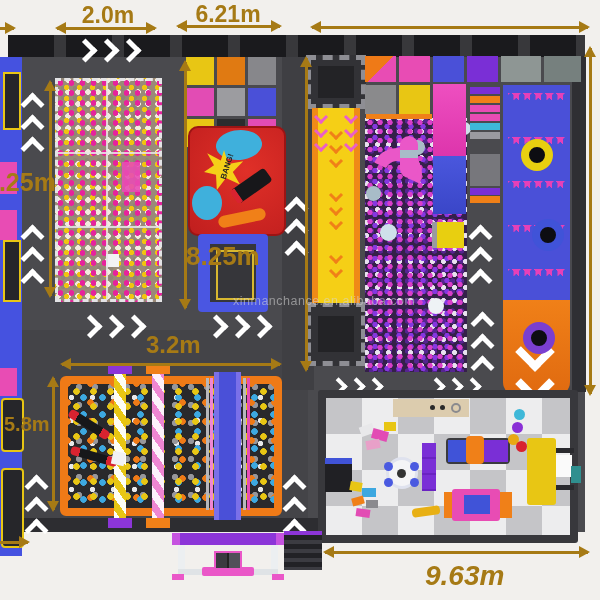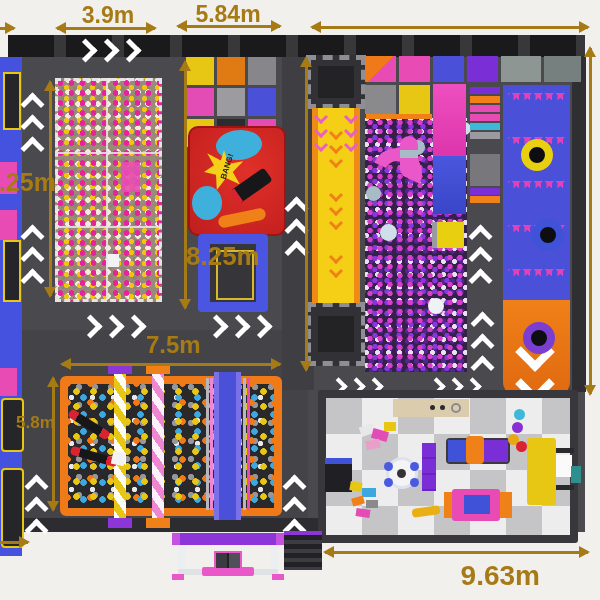--- a/index.html
+++ b/index.html
@@ -303,22 +303,23 @@
   <div class="arrow-v" style="left:589px;top:48px;height:346px"></div>
 
   <div class="arrow-h" style="left:57px;top:27px;width:98px"></div>
   <div class="arrow-h" style="left:178px;top:25px;width:102px"></div>
   <div class="arrow-h" style="left:312px;top:26px;width:276px"></div>
   <div class="arrow-h" style="left:62px;top:363px;width:218px"></div>
   <div class="arrow-h" style="left:325px;top:551px;width:263px"></div>
   <div class="arrow-h" style="left:-20px;top:27px;width:34px"></div>
   <div class="arrow-h" style="left:-30px;top:541px;width:58px"></div>
 
-  <div class="lbl ctr" style="left:73px;top:4px;width:70px;font-size:23px">3.9m</div>
-  <div class="lbl ctr" style="left:182px;top:3px;width:92px;font-size:23px">5.84m</div>
+  <div class="lbl ctr" style="left:73px;top:4px;width:70px;font-size:23px">2.0m</div>
+  <div class="lbl ctr" style="left:182px;top:3px;width:92px;font-size:23px">6.21m</div>
   <div class="lbl" style="left:-15px;top:170px;font-size:25px">8.25m</div>
   <div class="lbl" style="left:186px;top:243px;font-size:26px">8.25m</div>
-  <div class="lbl" style="left:146px;top:333px;font-size:24px">7.5m</div>
-  <div class="lbl" style="left:16px;top:414px;font-size:17px">5.8m</div>
-  <div class="lbl" style="left:425px;top:562px;width:115px;font-size:28px;text-align:right">9.63m</div>
-
+  <div class="lbl" style="left:146px;top:333px;font-size:24px">3.2m</div>
+  <div class="lbl" style="left:4px;top:414px;font-size:20px">5.8m</div>
+  <div class="lbl" style="left:425px;top:562px;width:115px;font-size:28px;font-style:italic;text-align:left">9.63m</div>
+
+  <div class="abs" style="left:233px;top:294px;font-size:12.5px;color:rgba(215,215,215,.55);letter-spacing:.5px">xinmanchance.en.alibaba.com</div>
 
 </div>
 
 </body></html>

